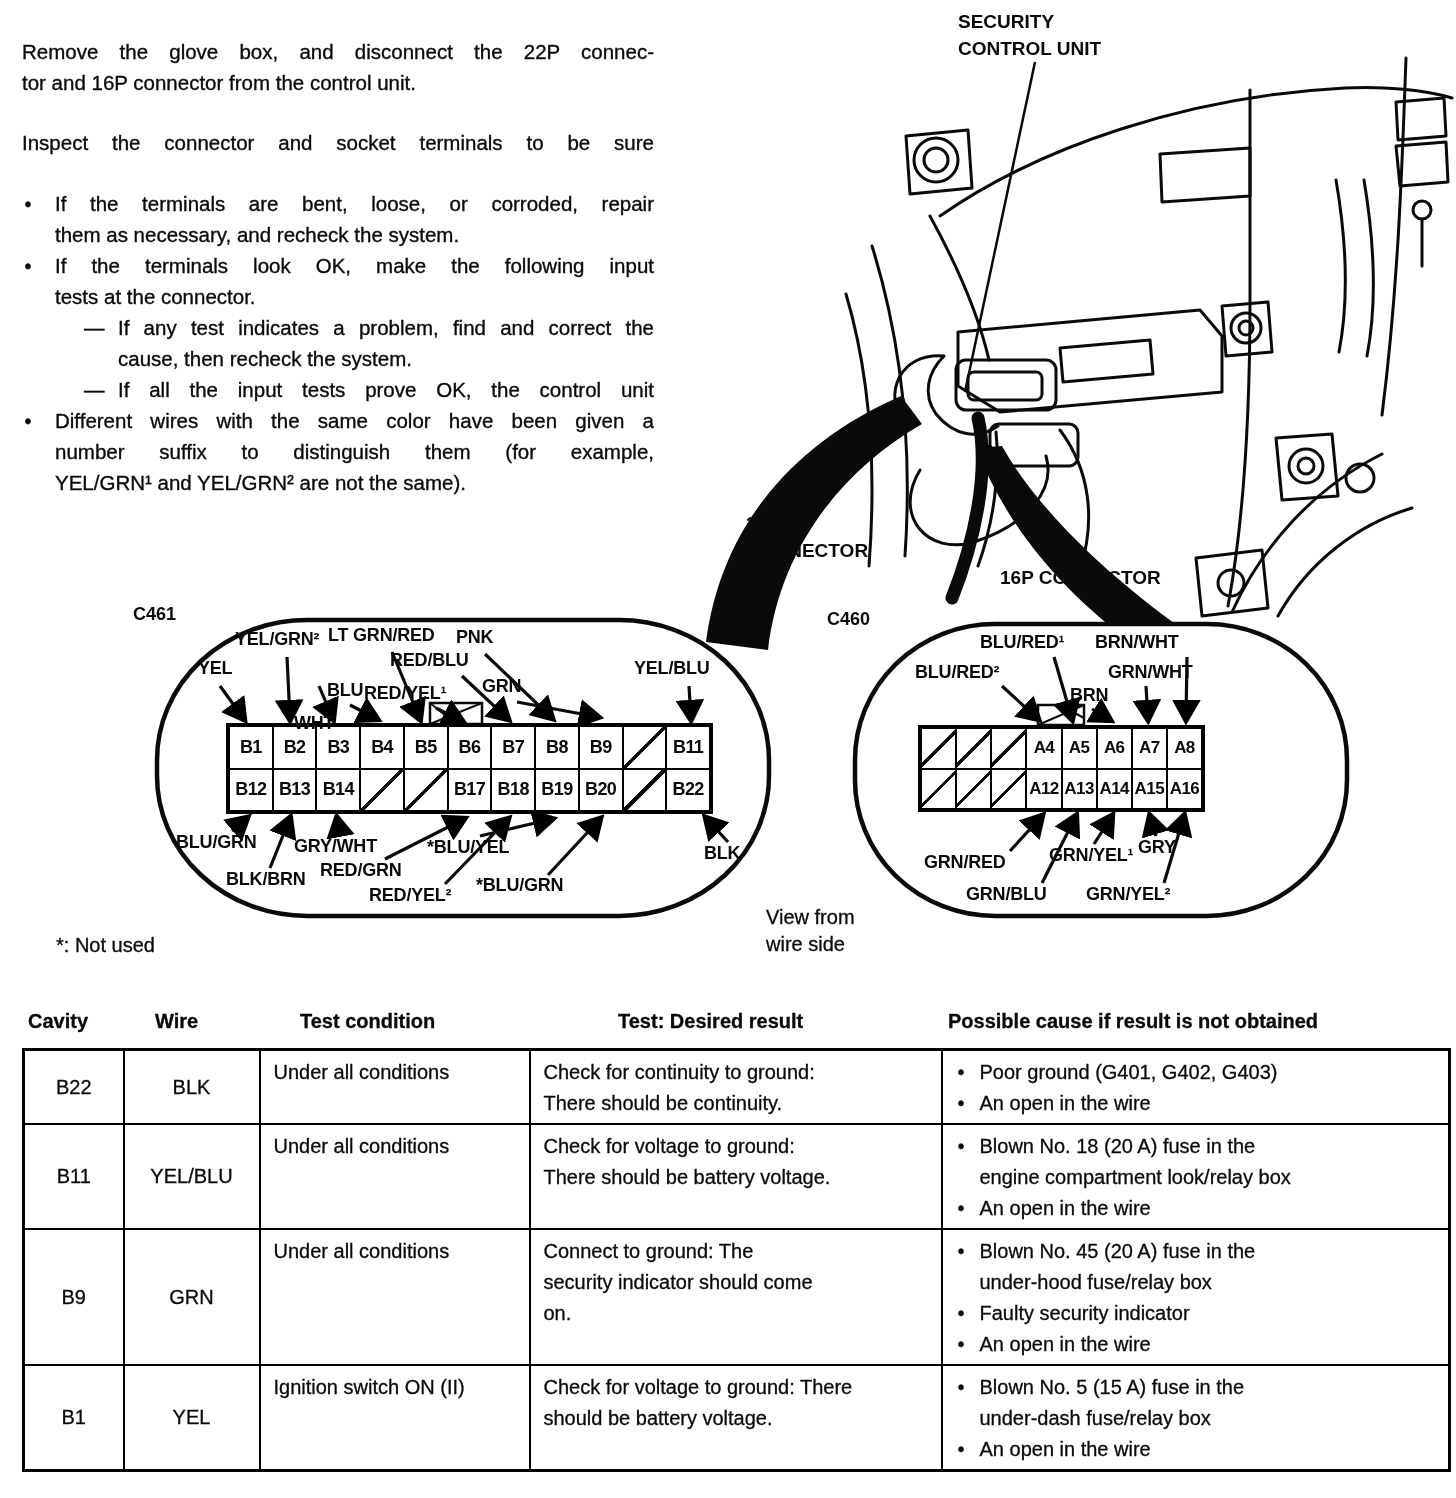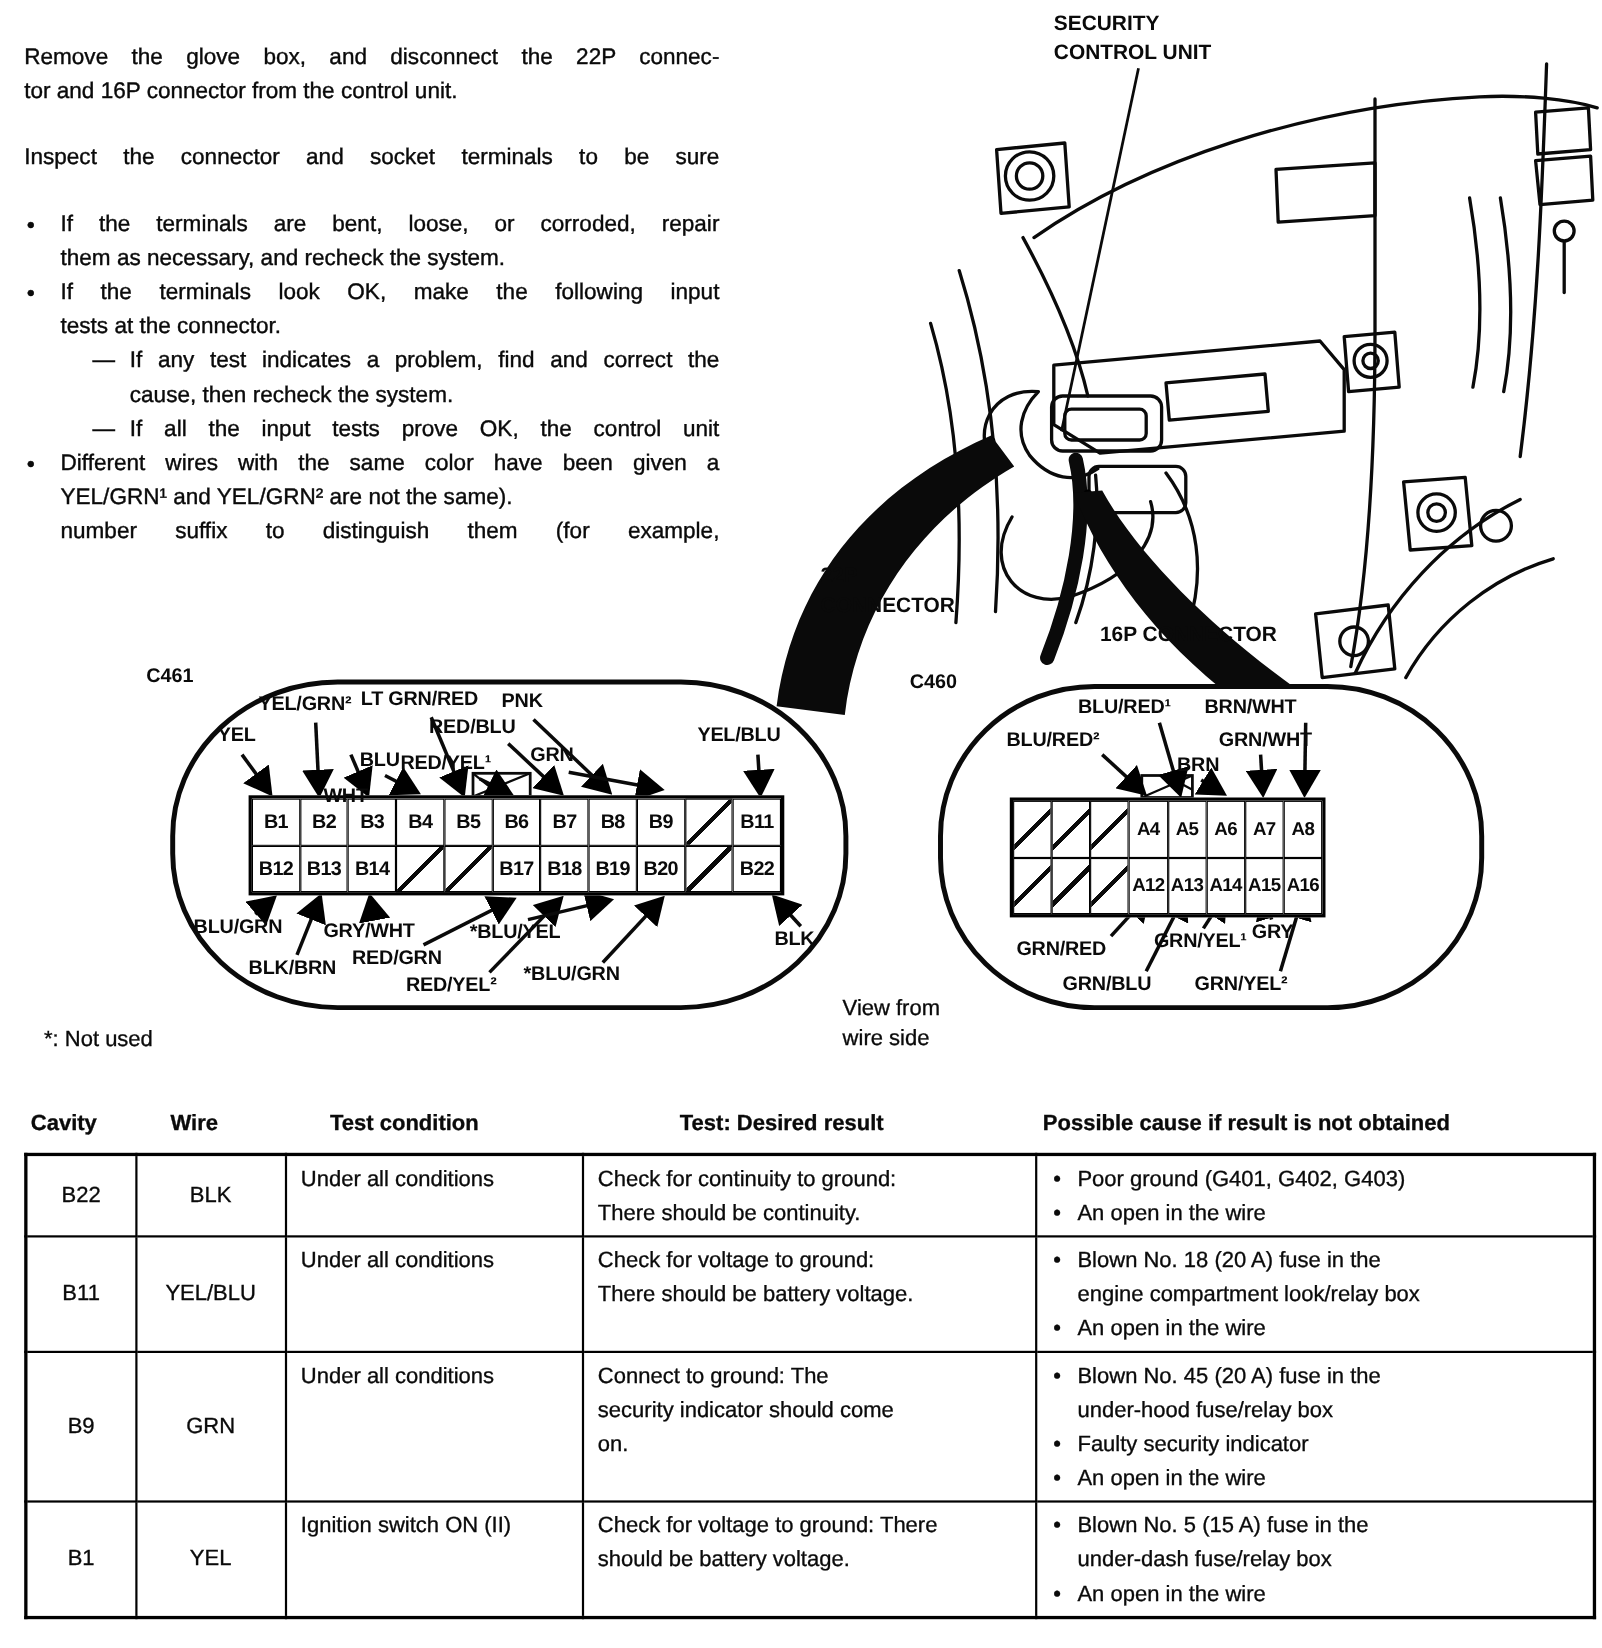--- a/index.html
+++ b/index.html
@@ -15,21 +15,21 @@
   .sub .mk2{position:absolute;left:62px;top:0;}
   .sp29{height:29px}.sp30{height:30px}
   
   .blabel{position:absolute;font-weight:bold;font-size:19px;line-height:27px;white-space:nowrap;}
   .wl{position:absolute;font-weight:bold;font-size:18px;line-height:20px;white-space:nowrap;letter-spacing:-.2px;}
   .cid{position:absolute;font-weight:bold;font-size:18px;}
   .note{position:absolute;font-size:20px;line-height:27px;margin-top:48px;-webkit-text-stroke:.3px #0a0a0a;}
   
   .pingrid{position:absolute;display:grid;border:3px solid #000;box-sizing:border-box;background:#fff;grid-template-rows:1fr 1fr;}
   #g461{left:226px;top:723px;width:487px;height:91px;grid-template-columns:repeat(11,1fr);}
-  #g460{left:918px;top:725px;width:287px;height:109px;grid-template-columns:repeat(8,1fr);}
+  #g460{left:918px;top:725px;width:287px;height:87px;grid-template-columns:repeat(8,1fr);}
   .pc{border:1px solid #000;display:flex;align-items:center;justify-content:center;
       font-weight:bold;box-sizing:border-box;background:#fff;}
   #g461 .pc{font-size:18px;letter-spacing:-.6px;}
   #g460 .pc{font-size:17px;letter-spacing:-.6px;}
   .pc.hatch{background:linear-gradient(135deg,transparent 46.5%,#0a0a0a 46.5%,#0a0a0a 53.5%,transparent 53.5%);}
   
   .th{position:absolute;font-weight:bold;font-size:20px;white-space:nowrap;-webkit-text-stroke:.3px #0a0a0a;}
   table.tt{position:absolute;left:22px;top:1048px;width:1426px;border-collapse:collapse;table-layout:fixed;
            font-size:20px;border:3px solid #000;-webkit-text-stroke:.3px #0a0a0a;}
   .tt td{border:2.5px solid #000;vertical-align:top;padding:6px 8px 4px 13px;line-height:31px;}
@@ -172,42 +172,42 @@
     </div>
     <div class="sub"><span>cause, then recheck the system.</span></div>
     <div class="sub j">
       <span class="mk2">—</span>
       <span>If all the input tests prove OK, the control unit</span>
     </div>
     <div class="li j">
       <span class="mk">●</span>
       <span>Different wires with the same color have been given a</span>
     </div>
+    <div class="li j"><span>number suffix to distinguish them (for example,</span></div>
     <div class="li"><span>YEL/GRN¹ and YEL/GRN² are not the same).</span></div>
-    <div class="li j"><span>number suffix to distinguish them (for example,</span></div>
   </div>
 
   <div class="blabel" style="left:958px;top:8px;">
     <div>SECURITY</div>
     <div>CONTROL UNIT</div>
   </div>
   <div class="blabel" style="left:746px;top:510px;">
     <div>22P</div>
     <div>CONNECTOR</div>
   </div>
   <div class="blabel" style="left:1000px;top:564px;">16P CONNECTOR</div>
 
   <div class="cid" style="left:133px;top:604px;">C461</div>
   <div class="cid" style="left:827px;top:609px;">C460</div>
 
   <div class="note" style="left:766px;top:856px;">
     <div>View from</div>
     <div>wire side</div>
   </div>
-  <div class="note" style="left:40px;top:884px;">*: Not used</div>
+  <div class="note" style="left:56px;top:884px;">*: Not used</div>
 
   <div id="g461" class="pingrid">
     <div class="pc">B1</div>
     <div class="pc">B2</div>
     <div class="pc">B3</div>
     <div class="pc">B4</div>
     <div class="pc">B5</div>
     <div class="pc">B6</div>
     <div class="pc">B7</div>
     <div class="pc">B8</div>

